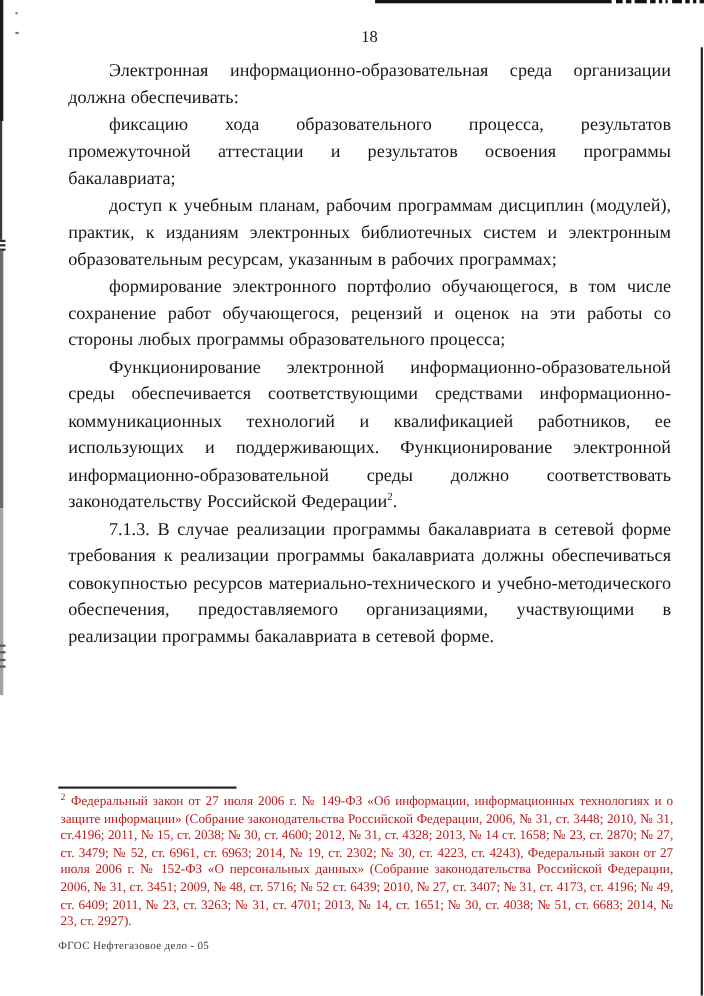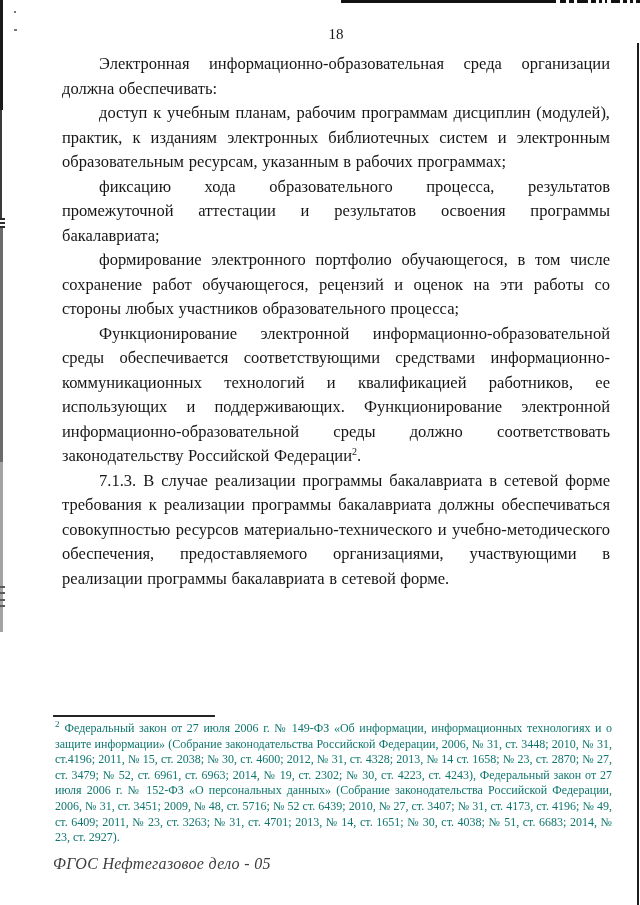--- a/index.html
+++ b/index.html
@@ -37,27 +37,27 @@
   .content p { margin: 0; text-indent: 37px; }
   .content sup { font-size: 10px; line-height: 0; }
 
   .fn-rule {
     position: absolute; left: 53px; top: 715px;
     width: 162px; height: 2px; background: #242424;
   }
   .footnote {
     position: absolute; left: 55px; top: 721px; width: 557px;
     font-size: 12px; line-height: 15.6px;
-    text-align: justify; color: #0f766e;
+    text-align: justify; color: #b91c1c;
   }
   .footnote sup { font-size: 9px; line-height: 0; margin-right: 5px; }
 
   .page-footer {
     position: absolute; left: 53px; top: 855px;
-    font-size: 16px; color: #3d3d3d; letter-spacing: 0.3px; font-style: italic;
+    font-size: 10px; color: #3d3d3d; letter-spacing: 0.3px;
   }
 </style>
 </head>
 <body>
 
 <div class="page">
 
   <div class="art left-bar-black"></div>
   <div class="art left-line-thin"></div>
   <div class="art left-tick" style="top:218px"></div>
@@ -81,23 +81,23 @@
   <div class="art top-bar" style="left:611px;width:9px"></div>
   <div class="art top-bar" style="left:623px;width:4px"></div>
   <div class="art top-bar" style="left:630px;width:3px"></div>
   <div class="art top-bar" style="left:636px;width:4px"></div>
   <div class="art right-line"></div>
 
   <div class="page-number">18</div>
 
   <div class="content">
     <p>Электронная информационно-образовательная среда организации должна обеспечивать:</p>
+    <p>фиксацию хода образовательного процесса, результатов промежуточной аттестации и результатов освоения программы бакалавриата;</p>
     <p>доступ к учебным планам, рабочим программам дисциплин (модулей), практик, к изданиям электронных библиотечных систем и электронным образовательным ресурсам, указанным в рабочих программах;</p>
-    <p>фиксацию хода образовательного процесса, результатов промежуточной аттестации и результатов освоения программы бакалавриата;</p>
-    <p>формирование электронного портфолио обучающегося, в том числе сохранение работ обучающегося, рецензий и оценок на эти работы со стороны любых участников образовательного процесса;</p>
+    <p>формирование электронного портфолио обучающегося, в том числе сохранение работ обучающегося, рецензий и оценок на эти работы со стороны любых программы образовательного процесса;</p>
     <p><span>Функционирование электронной информационно-образовательной среды обеспечивается соответствующими средствами информационно-коммуникационных технологий и квалификацией работников, ее использующих и поддерживающих. Функционирование электронной информационно-образовательной среды должно соответствовать законодательству Российской Федерации</span><sup>2</sup><span>.</span></p>
     <p>7.1.3. В случае реализации программы бакалавриата в сетевой форме требования к реализации программы бакалавриата должны обеспечиваться совокупностью ресурсов материально-технического и учебно-методического обеспечения, предоставляемого организациями, участвующими в реализации программы бакалавриата в сетевой форме.</p>
   </div>
 
   <div class="fn-rule"></div>
   <div class="footnote"><sup>2</sup><span>Федеральный закон от 27 июля 2006 г. № 149-ФЗ «Об информации, информационных технологиях и о защите информации» (Собрание законодательства Российской Федерации, 2006, № 31, ст. 3448; 2010, № 31, ст.4196; 2011, № 15, ст. 2038; № 30, ст. 4600; 2012, № 31, ст. 4328; 2013, № 14 ст. 1658; № 23, ст. 2870; № 27, ст. 3479; № 52, ст. 6961, ст. 6963; 2014, № 19, ст. 2302; № 30, ст. 4223, ст. 4243), Федеральный закон от 27 июля 2006 г. № 152-ФЗ «О персональных данных» (Собрание законодательства Российской Федерации, 2006, № 31, ст. 3451; 2009, № 48, ст. 5716; № 52 ст. 6439; 2010, № 27, ст. 3407; № 31, ст. 4173, ст. 4196; № 49, ст. 6409; 2011, № 23, ст. 3263; № 31, ст. 4701; 2013, № 14, ст. 1651; № 30, ст. 4038; № 51, ст. 6683; 2014, № 23, ст. 2927).</span></div>
 
   <div class="page-footer">ФГОС Нефтегазовое дело - 05</div>
 
 </div>

